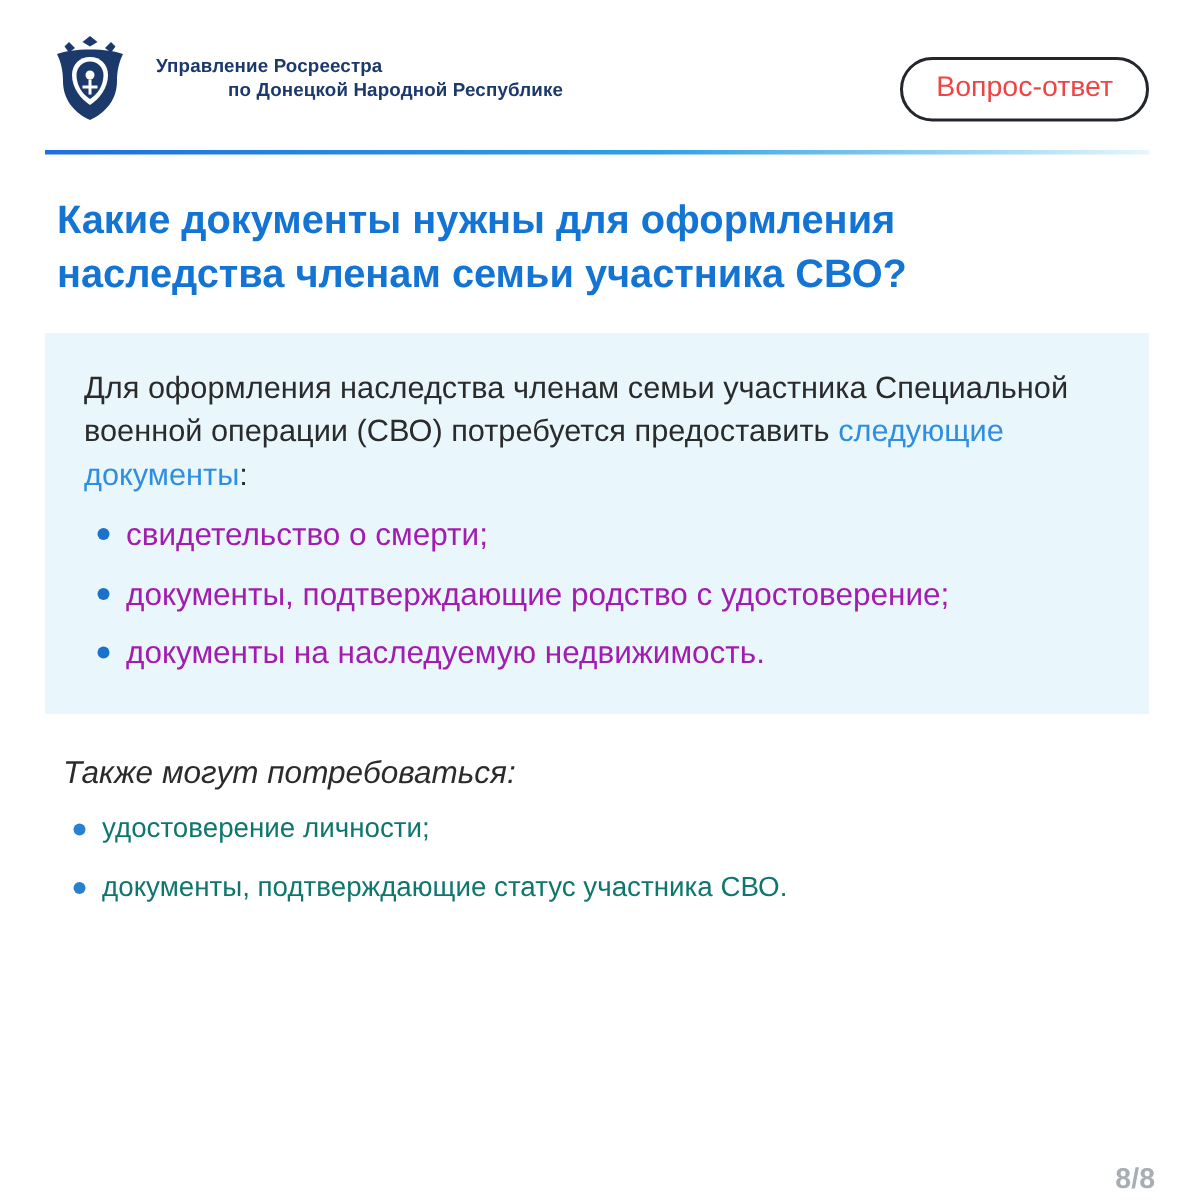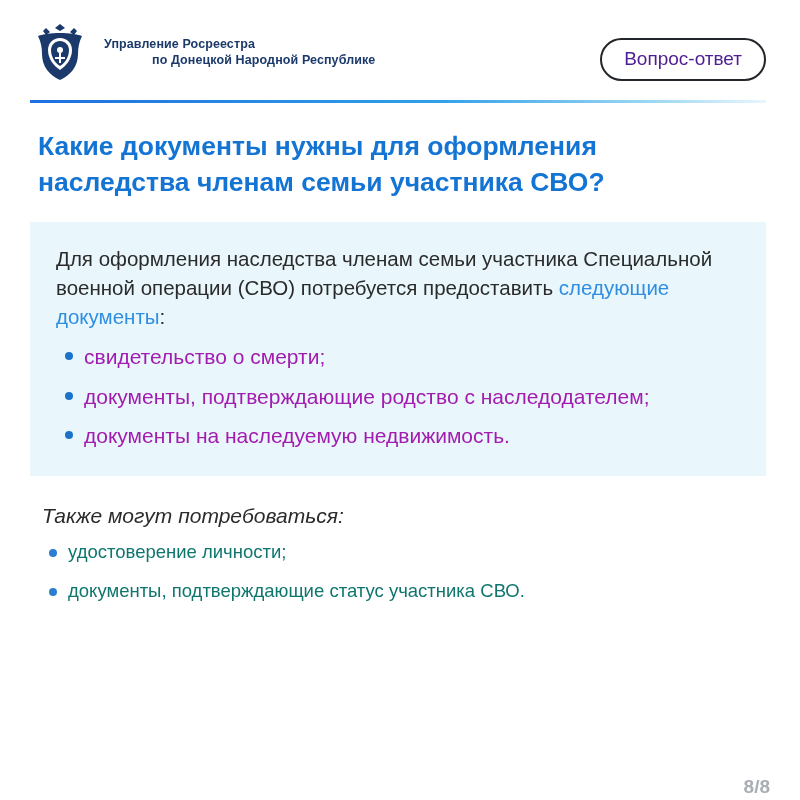--- a/index.html
+++ b/index.html
@@ -48,21 +48,21 @@
     letter-spacing: 0.1px;
   }
   .brand-text .line2 { display: block; padding-left: 48px; }
 
   .qa-badge {
     margin-top: 16px;
     border: 2px solid #23272b;
     border-radius: 22px;
     padding: 8px 22px 9px 22px;
     font-size: 19px;
-    color: #4c1d95;
+    color: #ef4444;
     background: #ffffff;
     white-space: nowrap;
   }
 
   .divider-wrap {
     padding: 0 30px;
     margin-top: 16px;
   }
   .divider {
     height: 3px;
@@ -207,21 +207,21 @@
   </div>
 
   <h1 class="title">Какие документы нужны для оформления наследства членам семьи участника СВО?</h1>
 
   <div class="answer-box">
     <p class="answer-lead">
       <span>Для оформления наследства членам семьи участника Специальной военной операции (СВО) потребуется предоставить </span><span class="accent">следующие документы</span><span>:</span>
     </p>
     <ul class="bullets">
       <li>свидетельство о смерти;</li>
-      <li>документы, подтверждающие родство с наследодателем;</li>
+      <li>документы, подтверждающие родство с удостоверение;</li>
       <li>документы на наследуемую недвижимость.</li>
     </ul>
   </div>
 
   <div class="also">
     <p class="also-title">Также могут потребоваться:</p>
     <ul class="bullets2">
       <li>удостоверение личности;</li>
       <li>документы, подтверждающие статус участника СВО.</li>
     </ul>

